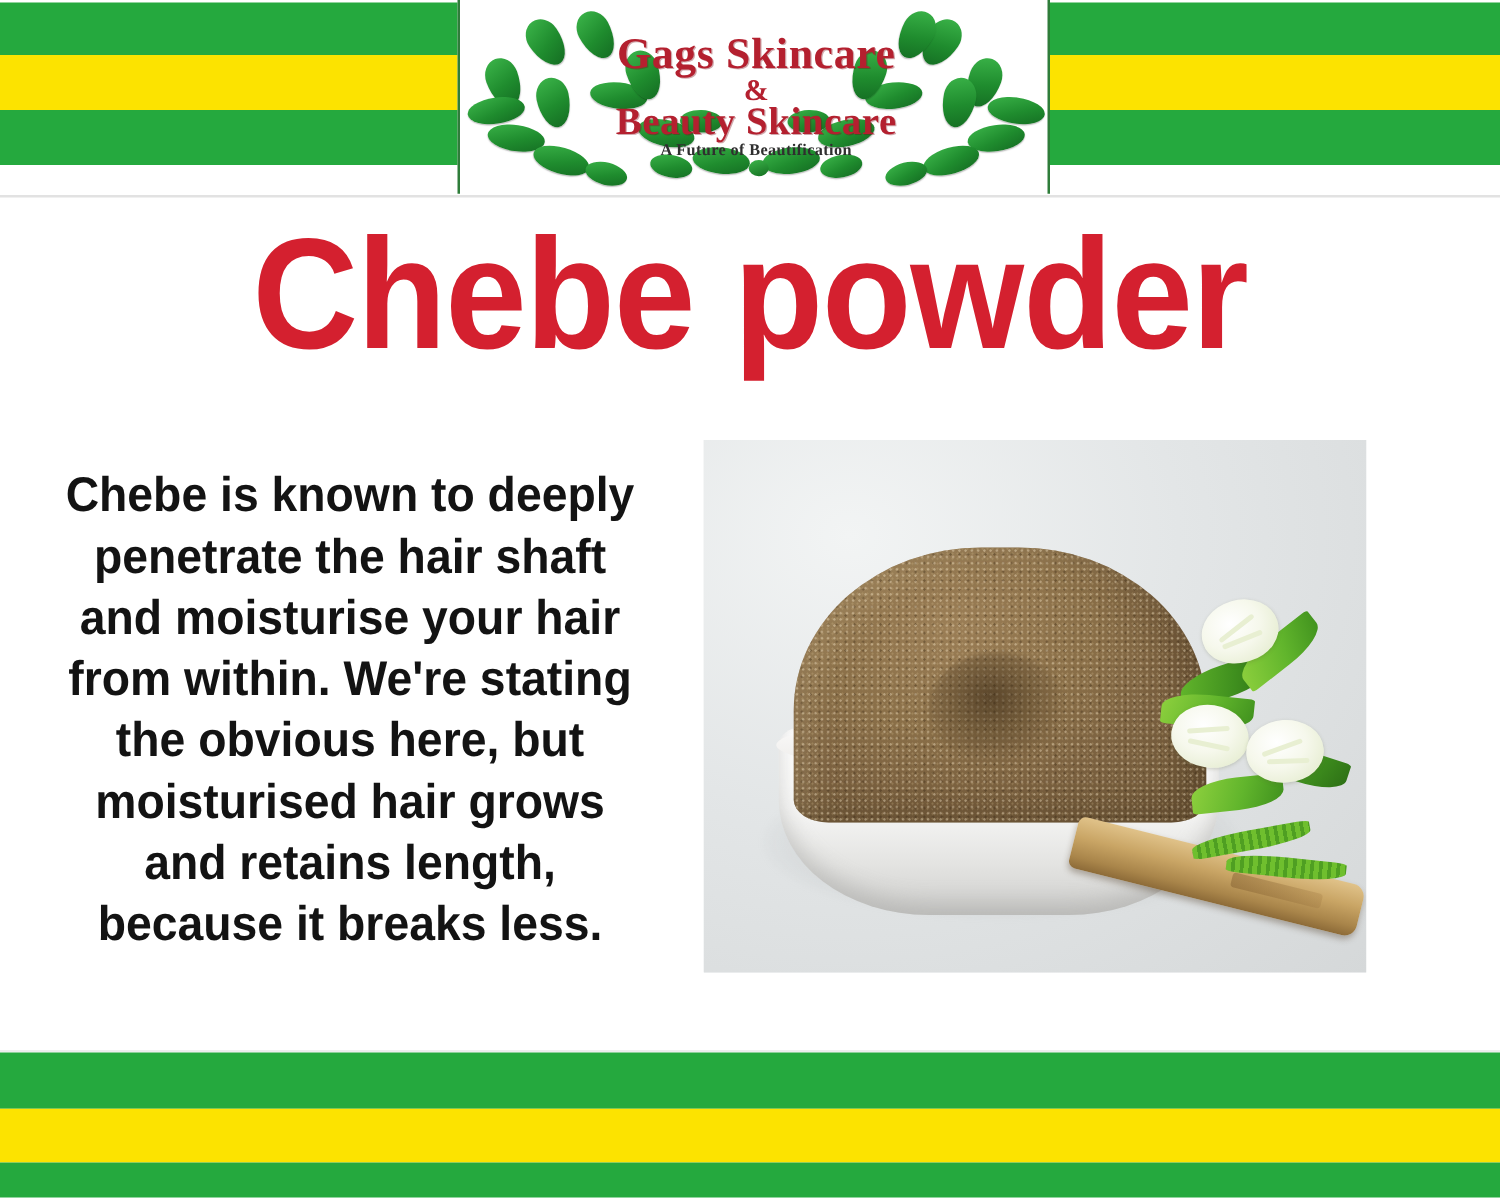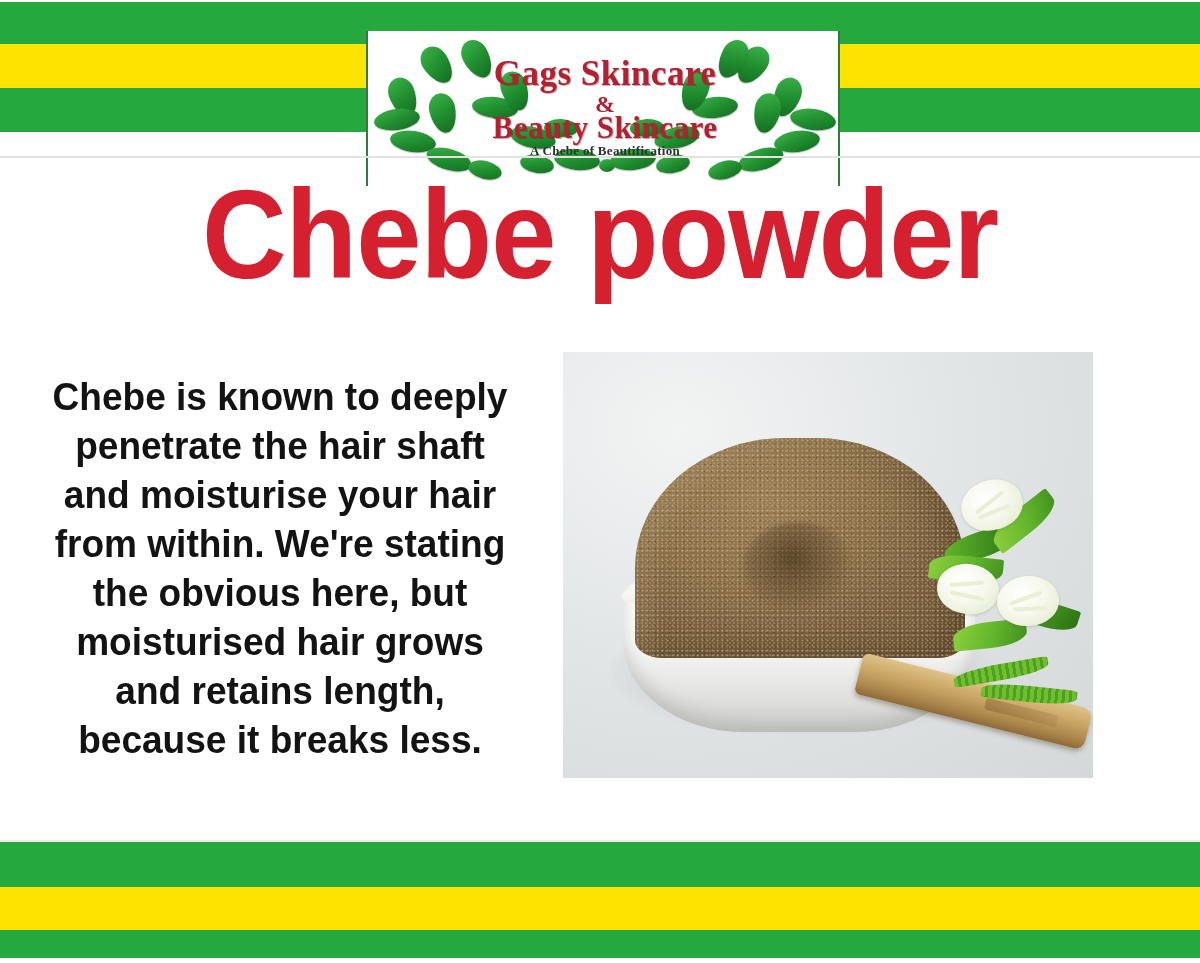--- a/index.html
+++ b/index.html
@@ -29,21 +29,20 @@
   .stripe-green-2 { top:88px; height:44px;  background:#25a93e; }
 
   
   .logo-plate {
     position:absolute; left:366px; top:0;
     width:474px; height:155px;
     background:#ffffff;
     border-left:2px solid #2f7d3a;
     border-right:2px solid #2f7d3a;
     overflow:hidden;
-    margin-top:31px;
   }
   .logo-inner {
     position:absolute; inset:0;
   }
 
   
   .wreath { position:absolute; left:0; top:0; width:474px; height:155px; }
   .leaf {
     position:absolute;
     width:46px; height:21px;
@@ -286,21 +285,21 @@
           <div class="leaf" style="left:242px; top:118px; transform:rotate(-6deg);"></div>
           <div class="leaf sm" style="left:262px; top:88px;  transform:rotate(-2deg);"></div>
 
           <div class="wreath-dot"></div>
         </div>
 
         <div class="logo-text">
           <div class="logo-line1">Gags Skincare</div>
           <div class="logo-amp">&amp;</div>
           <div class="logo-line2">Beauty Skincare</div>
-          <div class="logo-tagline">A Chebe of Beautification</div>
+          <div class="logo-tagline">A Future of Beautification</div>
         </div>
 
       </div>
     </div>
   </div>
 
   <div class="header-rule"></div>
 
   <h1 class="main-title">Chebe powder</h1>
 

